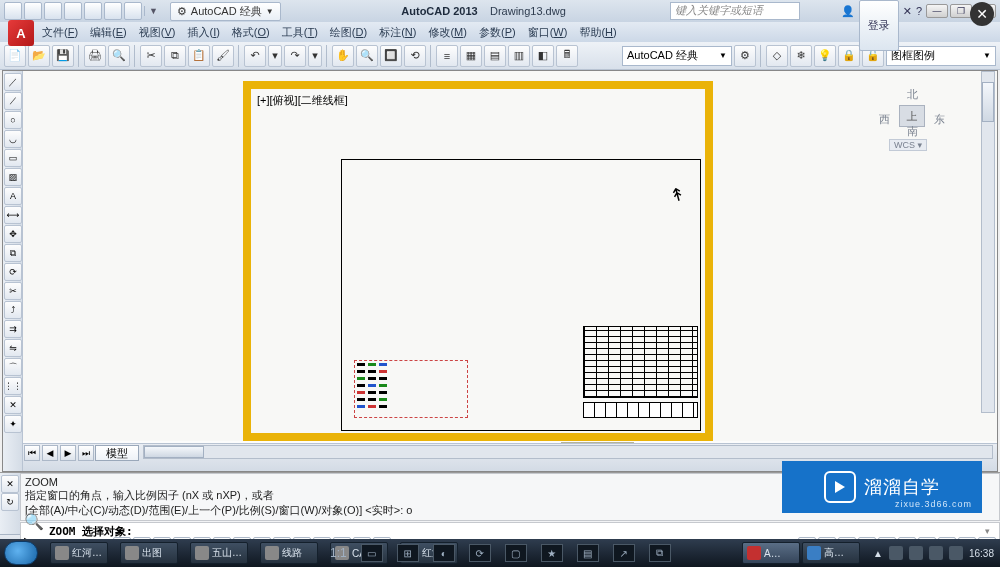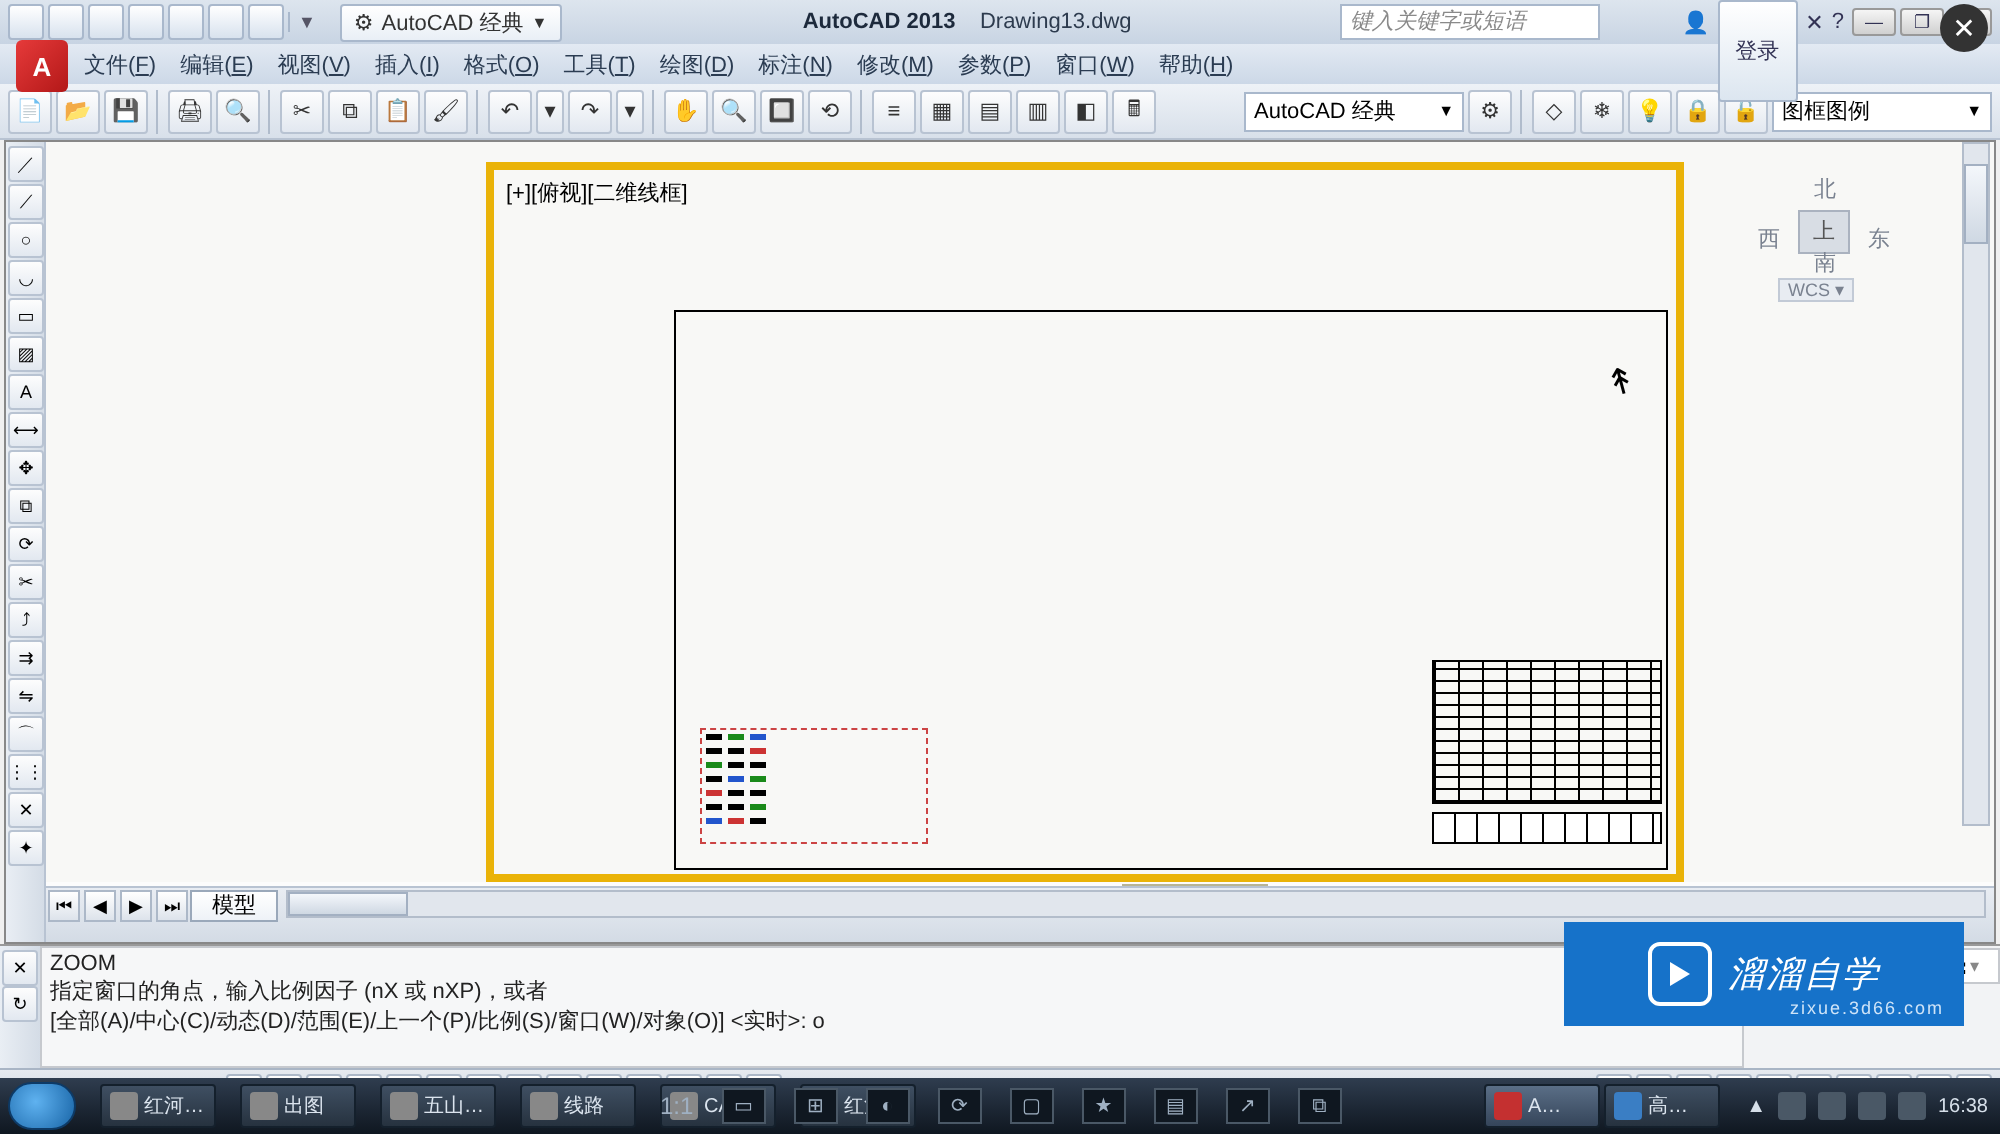--- a/index.html
+++ b/index.html
@@ -33,21 +33,21 @@
     .tsep { width:2px; height:22px; border-left:1px solid #b0bccc; margin:0 2px; }
     .tcombo { height:20px; background:#fff; border:1px solid #a9b8cc; font-size:11px; padding:0 4px; display:flex; align-items:center; gap:4px; }
     .tcombo.wide { width:110px; }
 
     
     .workarea { position:relative; height:402px; background:#fcfcfc; border:1px solid #888; margin:0 2px; overflow:hidden; }
     .vtoolbar { position:absolute; left:0; top:0; width:20px; height:100%; background:linear-gradient(90deg,#e9eef4,#d4dce6); border-right:1px solid #b8c3d2; display:flex; flex-direction:column; gap:1px; padding-top:2px; }
     .vbtn { width:18px; height:18px; margin-left:1px; background:linear-gradient(#fdfdfd,#e2e8f0); border:1px solid #b8c3d2; border-radius:2px; font-size:9px; display:flex; align-items:center; justify-content:center; }
 
     .canvas { position:absolute; left:20px; right:0; top:0; bottom:30px; background:#f8f8f6; }
-    .drawing-frame { position:absolute; left:220px; top:10px; width:599px; height:360px; border:4px solid #eab308; }
+    .drawing-frame { position:absolute; left:220px; top:10px; width:470px; height:360px; border:8px solid #eab308; }
     .viewport-label { position:absolute; left:6px; top:4px; font-size:11px; color:#000; }
     .drawing-inner { position:absolute; left:90px; top:70px; right:4px; bottom:2px; border:1px solid #000; }
     .compass { position:absolute; right:15px; top:24px; font-size:18px; color:#000; transform:rotate(-15deg);}
     .legend-box { position:absolute; left:12px; bottom:12px; width:114px; height:58px; border:1px dashed #c44; }
     .legend-row { height:7px; display:flex; align-items:center; gap:3px; padding-left:2px; }
     .legend-sym { width:8px; height:3px; background:#000; }
     .legend-sym.g{ background:#1a8a1a;}
     .legend-sym.b{ background:#2255cc;}
     .legend-sym.r{ background:#cc3333;}
     .titleblock { position:absolute; right:2px; bottom:10px; width:115px; height:94px; }
@@ -91,21 +91,21 @@
     
     .statusbar { height:22px; background:linear-gradient(#e6eaf0,#c8d1dd); border-top:1px solid #a9b5c5; display:flex; align-items:center; font-size:10px; padding:0 4px; gap:2px; }
     .coord { color:#333; padding-right:6px; }
     .sbtn { width:18px; height:18px; background:linear-gradient(#fdfdfd,#dfe5ed); border:1px solid #acb8c8; border-radius:2px; }
     .statusbar-right{ margin-left:auto; display:flex; gap:2px; }
 
     
     .brand { position:absolute; right:18px; bottom:54px; width:200px; height:52px; background:#1672c9; color:#fff; display:flex; align-items:center; justify-content:center; gap:8px; z-index:50; }
     .brand-ico { width:32px; height:32px; border:2px solid #fff; border-radius:6px; display:flex; align-items:center; justify-content:center; }
     .brand-ico::before{ content:''; width:0; height:0; border-left:10px solid #fff; border-top:6px solid transparent; border-bottom:6px solid transparent;}
-    .brand-txt { font-size:18px; letter-spacing:1px;font-style:italic; }
+    .brand-txt { font-size:18px; letter-spacing:1px; }
     .brand-sub { position:absolute; bottom:4px; right:10px; font-size:9px; letter-spacing:1px; color:#cfe4f8;}
 
     
     .taskbar { position:absolute; bottom:0; left:0; right:0; height:28px; background:linear-gradient(#2f3d4f,#1b2532 60%,#0f1720); display:flex; align-items:center; padding:0 4px; gap:12px; z-index:60; }
     .start { width:34px; height:24px; background:radial-gradient(circle at 40% 40%,#5fb2f0,#1864a6); border-radius:12px; border:1px solid #0d3a66; }
     .task-item { height:22px; min-width:58px; background:linear-gradient(#3f4f62,#26323f); border:1px solid #14202c; border-radius:2px; color:#dbe4ee; font-size:10px; display:flex; align-items:center; padding:0 4px; gap:3px; }
     .task-item.active { background:linear-gradient(#5a6e86,#35455a); }
     .task-ico { width:14px; height:14px; background:#888; border-radius:2px; }
     .task-center { position:absolute; left:330px; display:flex; gap:14px; align-items:center; }
     .tc-txt { color:#9fb0c2; font-size:12px; }
@@ -324,21 +324,21 @@
         <div class="hscroll-thumb"></div>
       </div>
   </div>
 </div>
 
 <div class="cmdarea">
   <div class="cmd-left">
     <div class="vbtn" style="margin-top:2px">✕</div>
     <div class="vbtn">↻</div>
   </div>
-  <div style="flex:1;display:flex;">
+  <div style="flex:1;display:flex;flex-direction:column;">
     <div class="cmd-main">
       <div class="cmd-line">ZOOM</div>
       <div class="cmd-line">指定窗口的角点，输入比例因子 (nX 或 nXP)，或者</div>
       <div class="cmd-line">[全部(A)/中心(C)/动态(D)/范围(E)/上一个(P)/比例(S)/窗口(W)/对象(O)] &lt;实时&gt;: o</div>
     </div>
     <div class="cmd-input-row">
       <div class="cmd-icon">🔍▸</div>
       <div class="cmd-input">ZOOM 选择对象:</div>
       <div style="width:14px;font-size:9px;color:#888">▾</div>
     </div>

